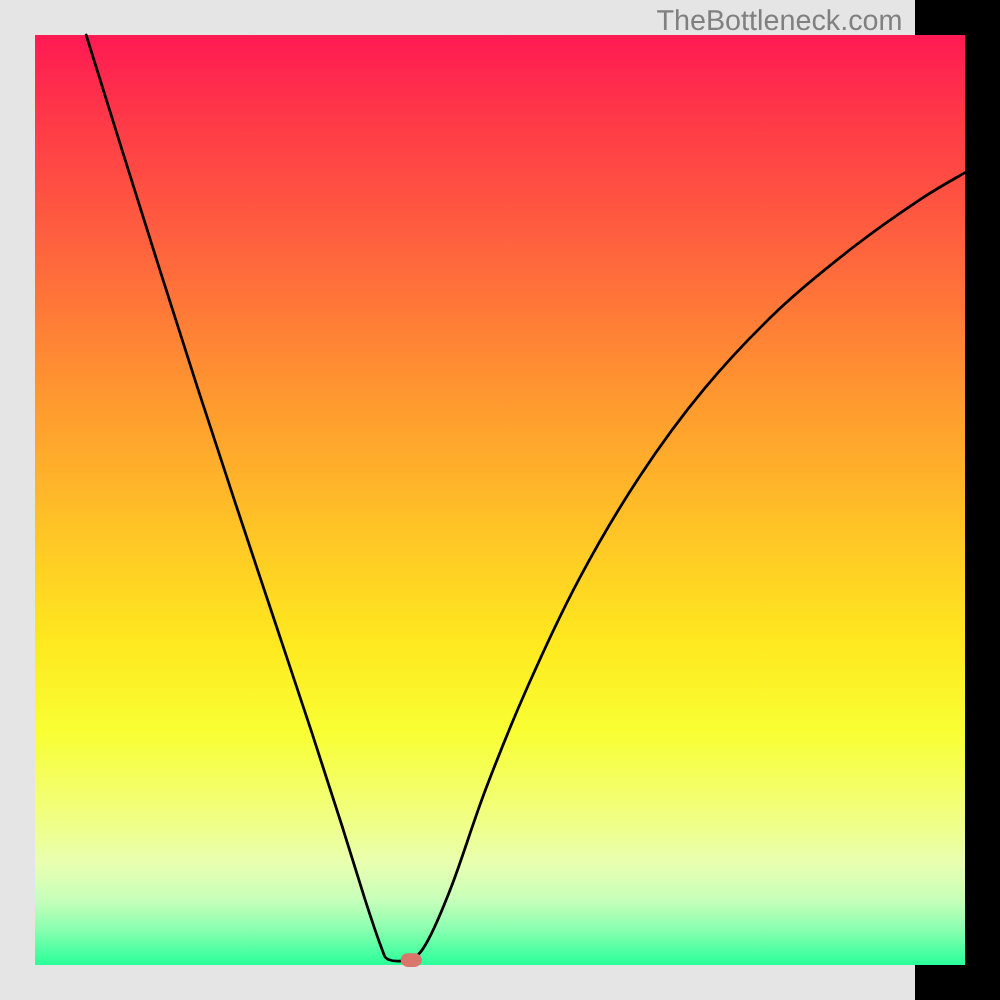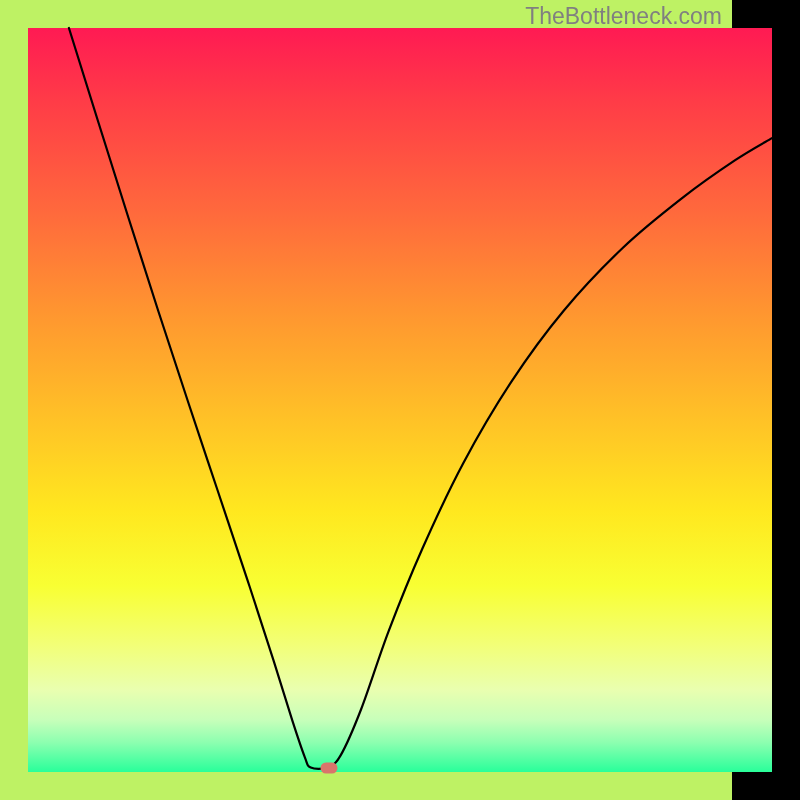--- a/index.html
+++ b/index.html
@@ -10,21 +10,21 @@
     background: #000;
     overflow: hidden;
     font-family: Arial, Helvetica, sans-serif;
   }
   .frame {
     position: absolute;
     left: 0;
     top: 0;
     width: 732px;
     height: 800px;
-    background: #bef264;
+    background: #e5e5e5;
   }
   .plot-area {
     position: absolute;
     left: 28px;
     top: 28px;
     width: 744px;
     height: 744px;
     
     background: linear-gradient(
       to bottom,

